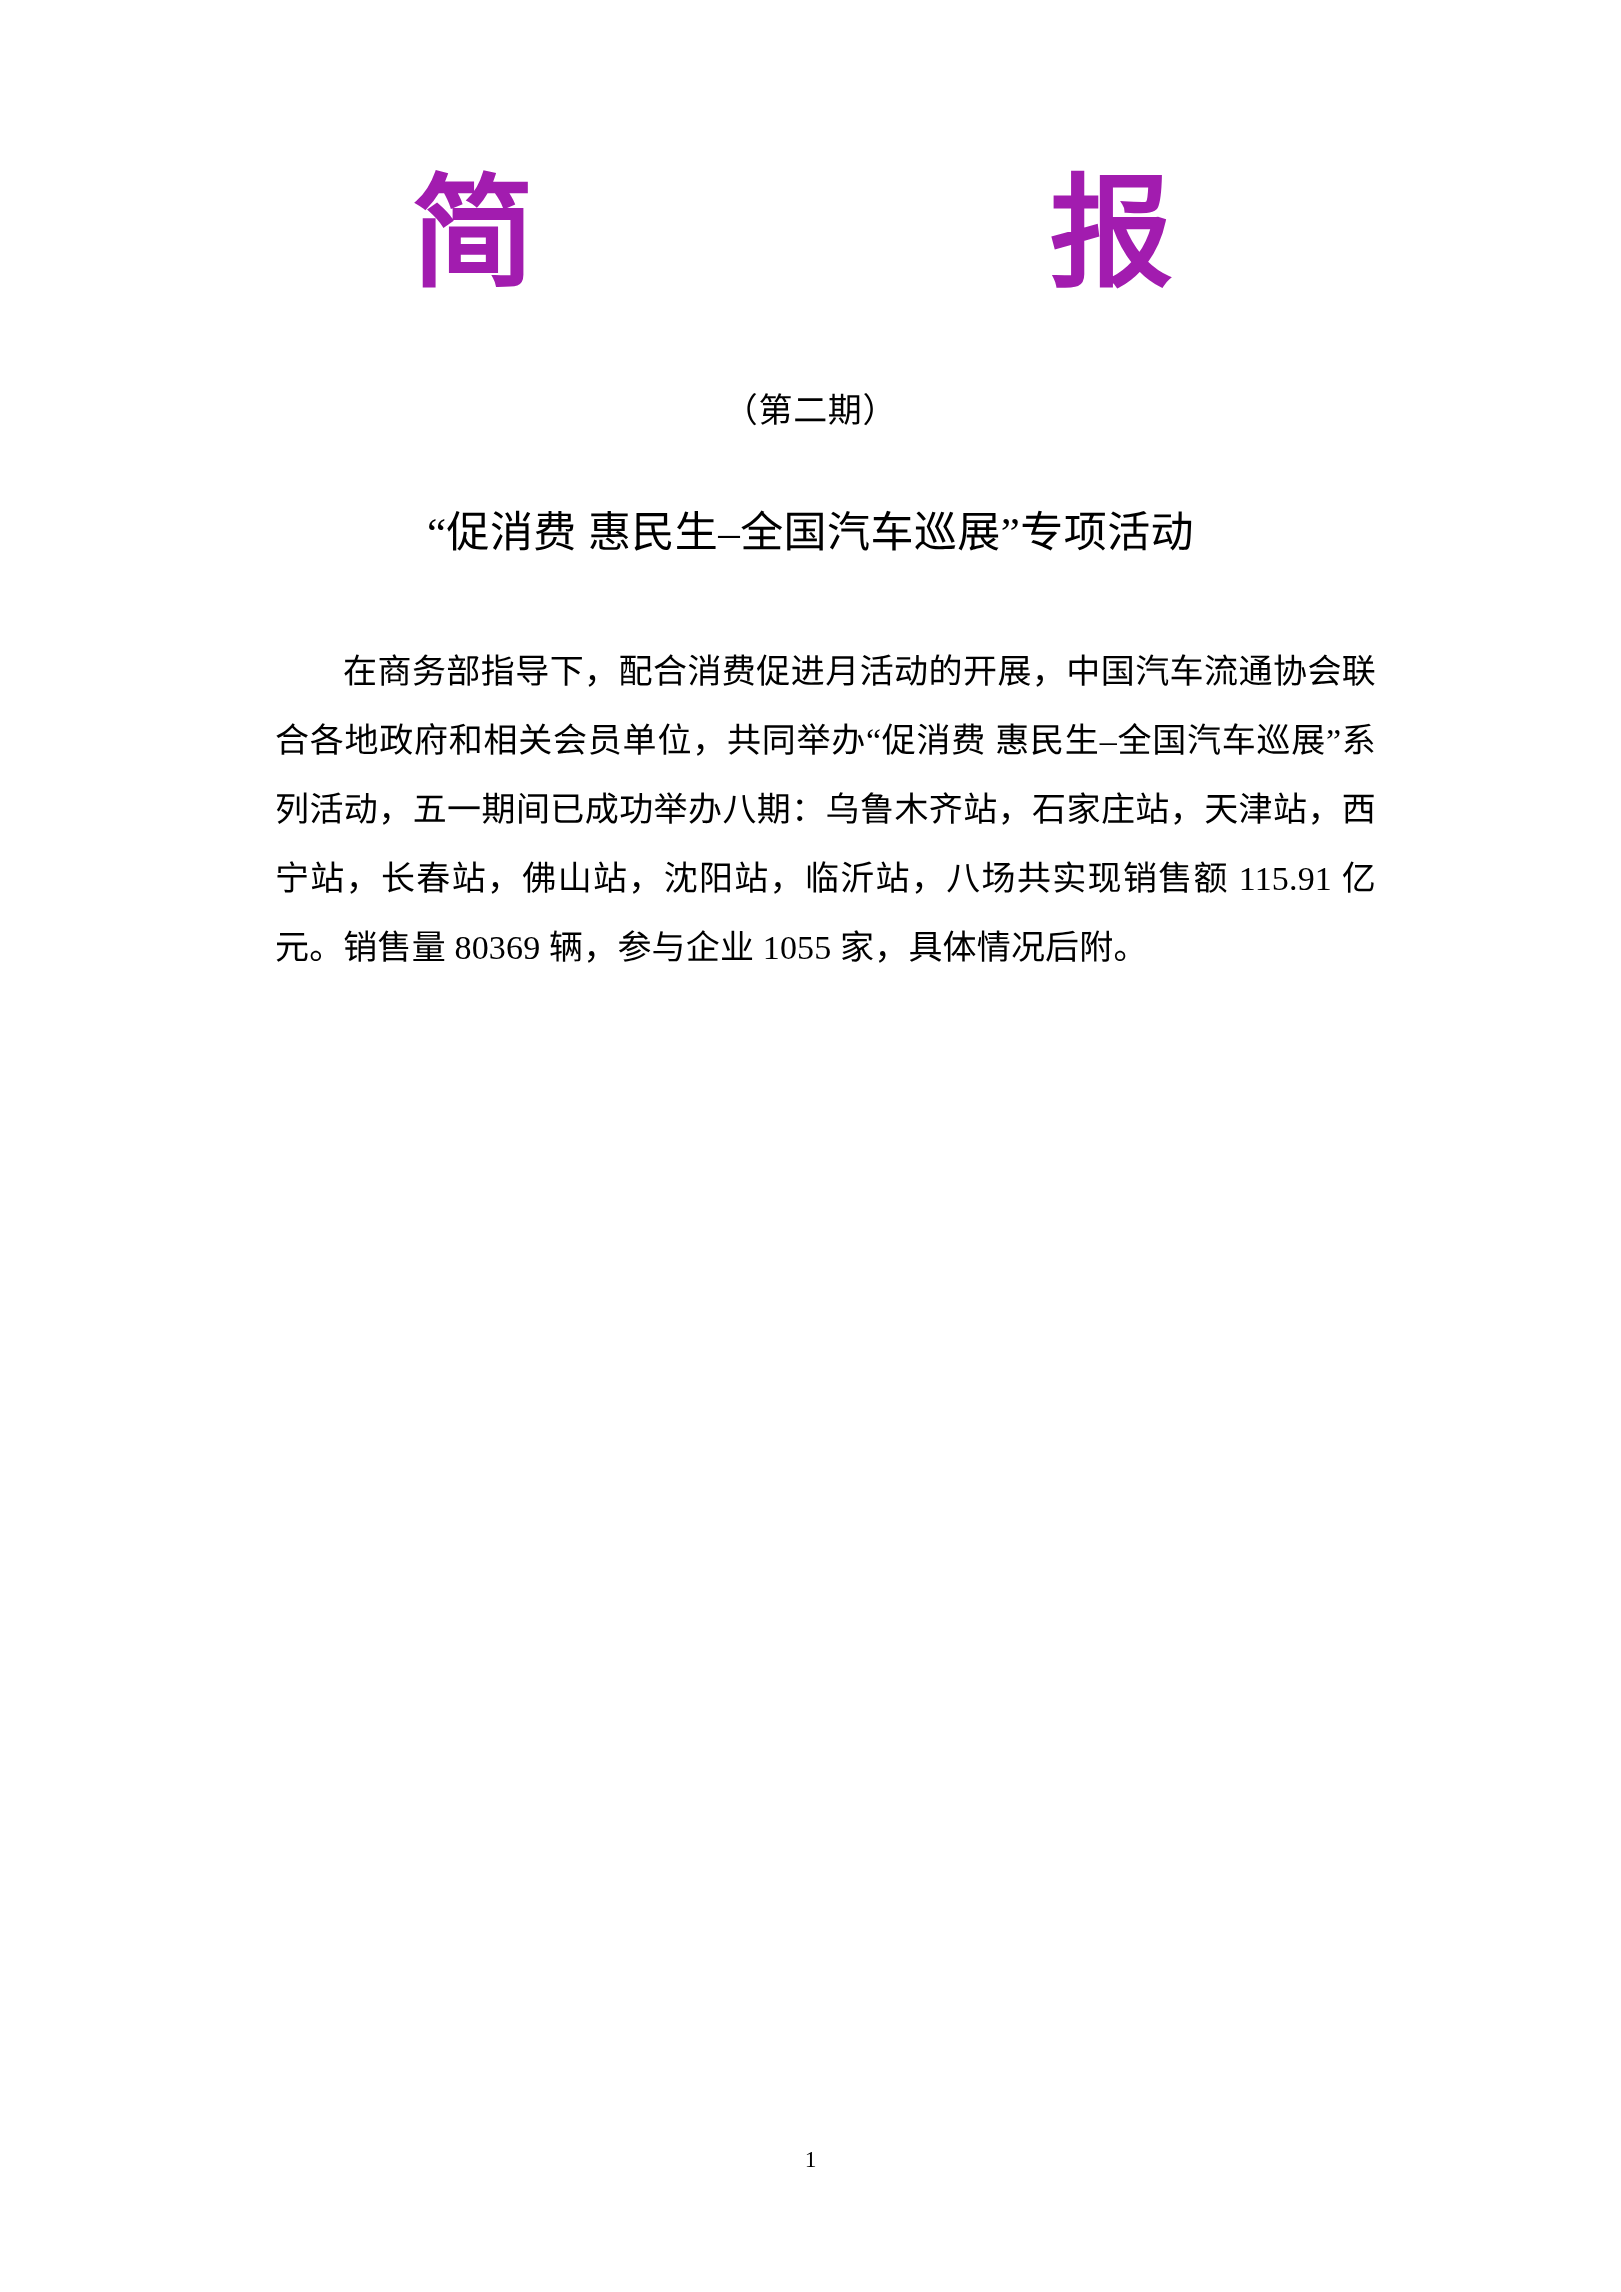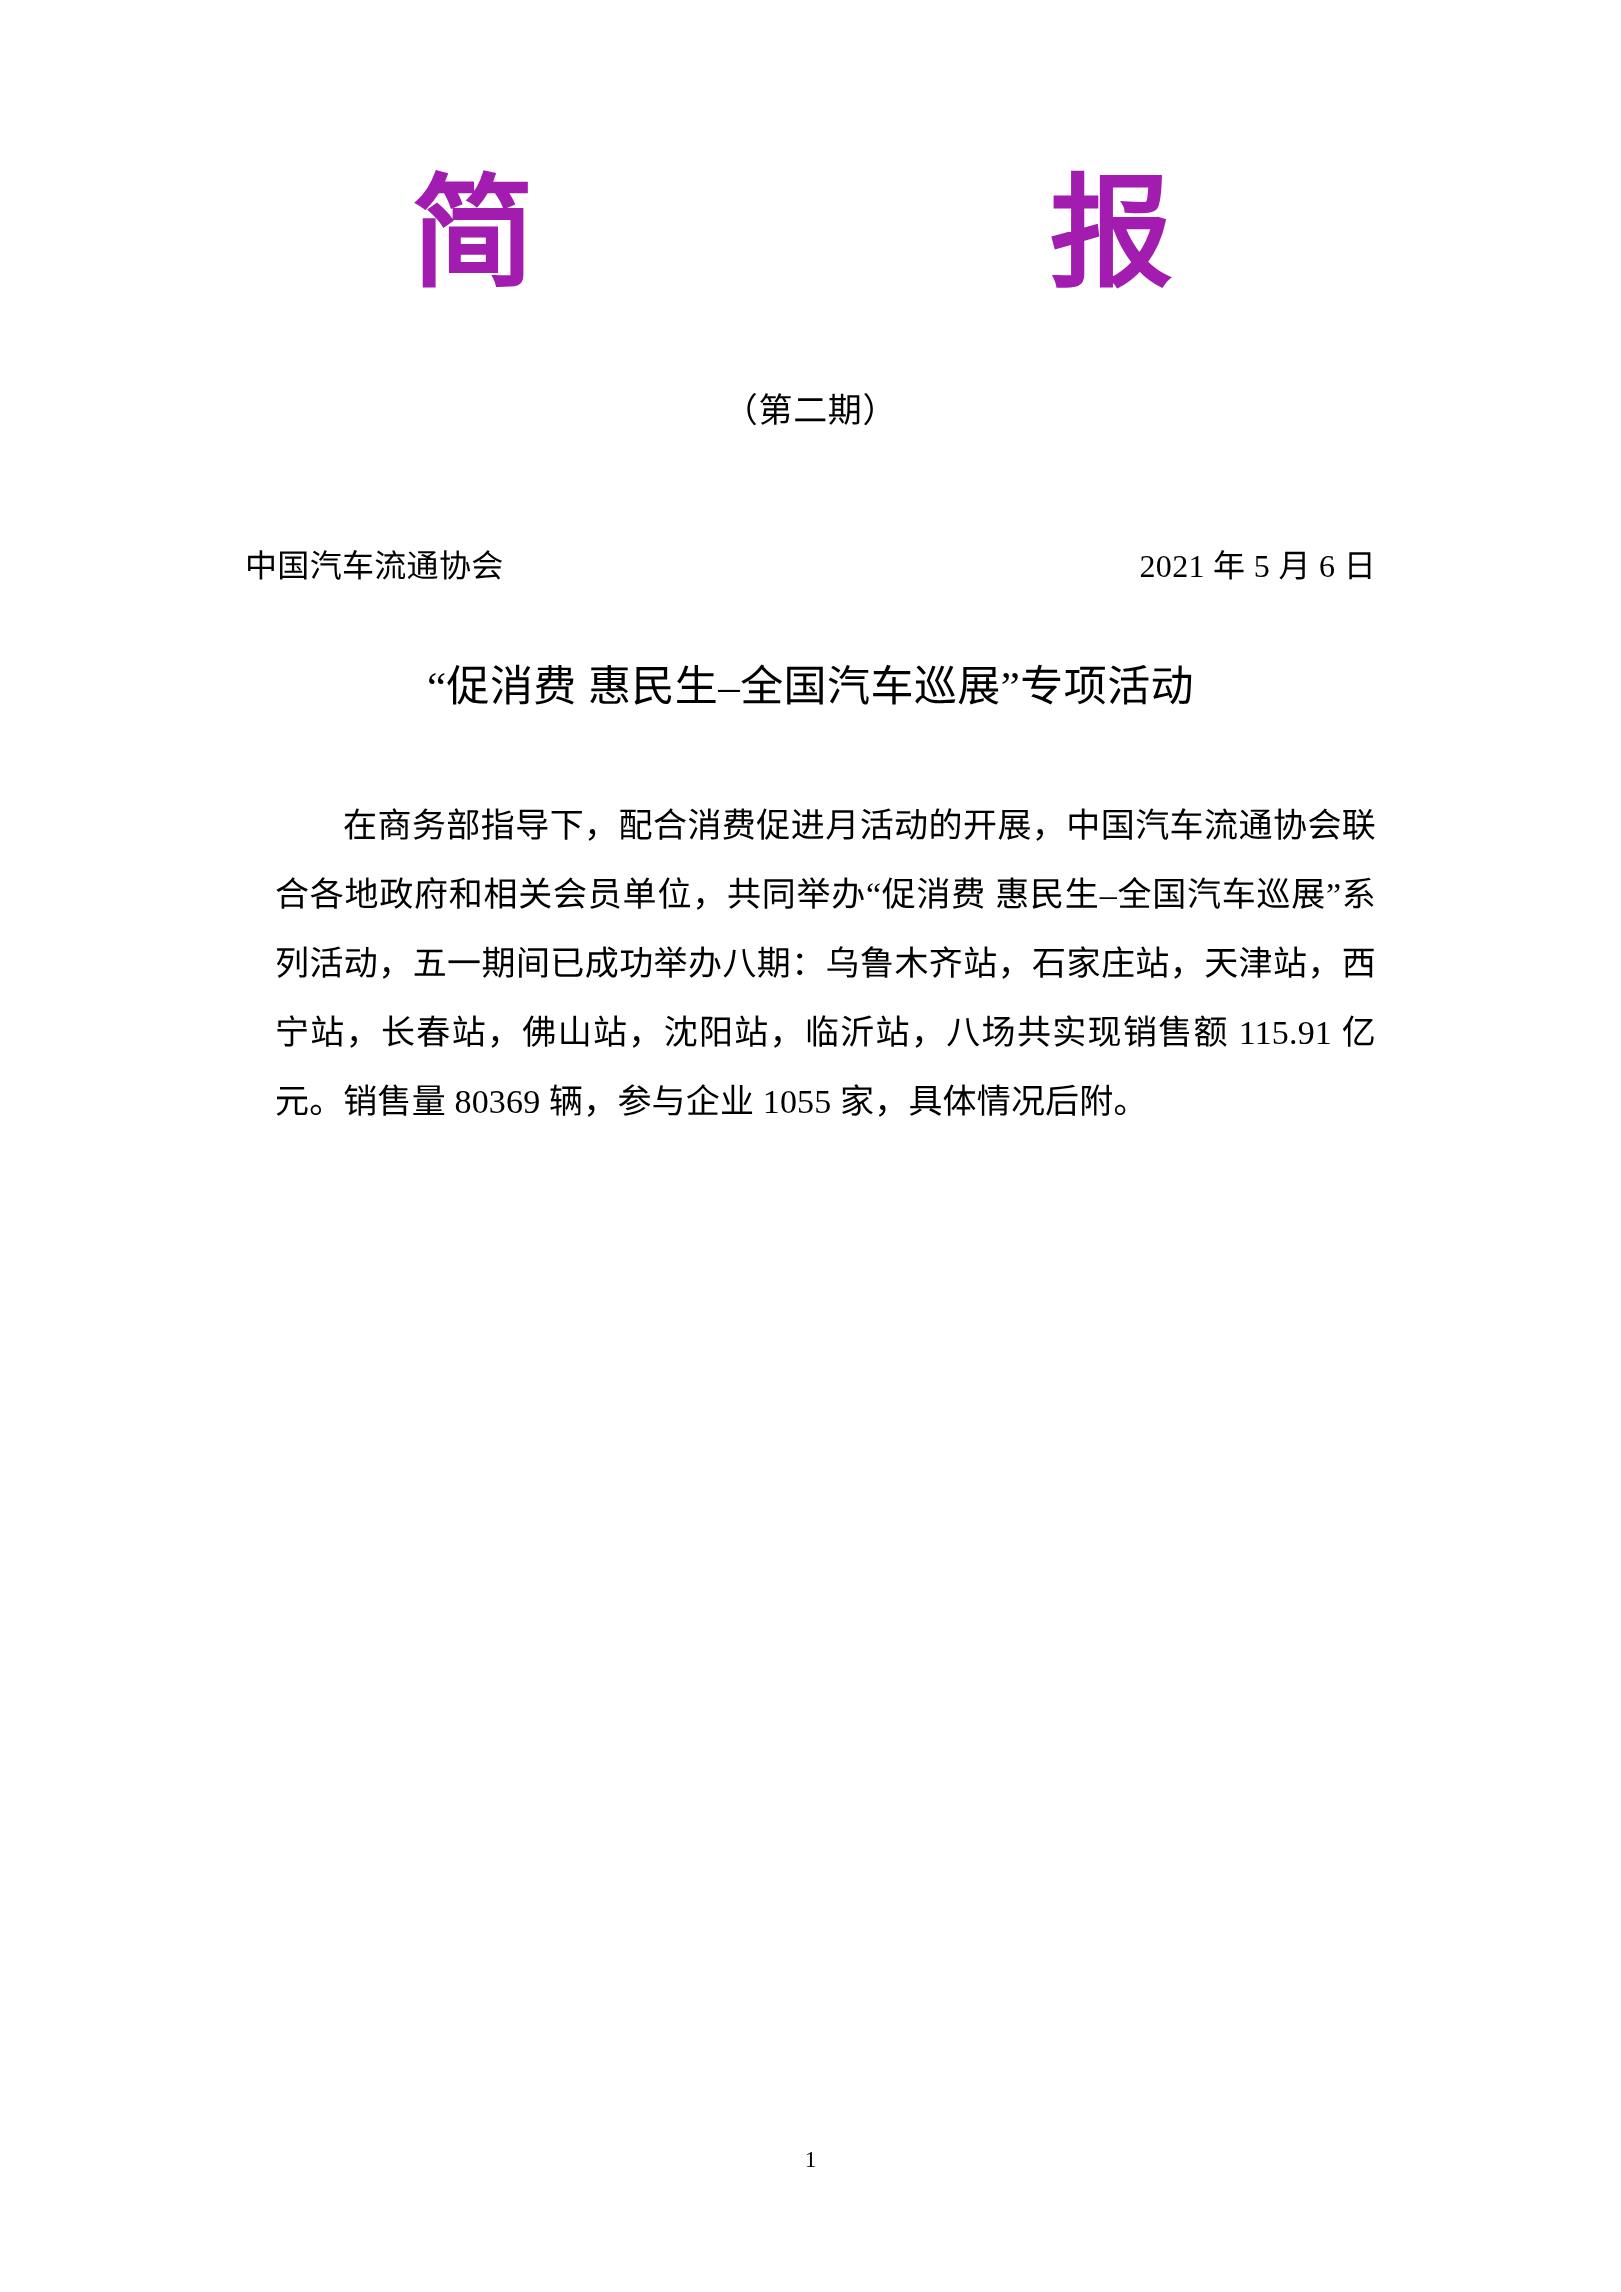--- a/index.html
+++ b/index.html
@@ -104,24 +104,20 @@
 </style>
 </head>
 <body>
 
 <div class="page">
 
   <div class="masthead">简      报</div>
 
   <div class="issue">（第二期）</div>
 
-  <div class="meta-line">
-    <span class="meta-org">中国汽车流通协会</span>
-    <span class="meta-date">2021 年 5 月 6 日</span>
-  </div>
 
   <h1 class="doc-title">
     <span class="line1">“促消费  惠民生–全国汽车巡展”专项活动</span>
   </h1>
 
   <div class="body-copy">
     <p><span>在商务部指导下，配合消费促进月活动的开展，中国汽车流通协会联合各地政府和相关会员单位，共同举办“促消费  惠民生–全国汽车巡展”系列活动，五一期间已成功举办八期：乌鲁木齐站，石家庄站，天津站，西宁站，长春站，佛山站，沈阳站，临沂站，八场共实现销售额 115.91 亿元。销售量 80369 辆，参与企业 1055 家，具体情况后附。</span></p>
   </div>
 
   <div class="page-number">1</div>

